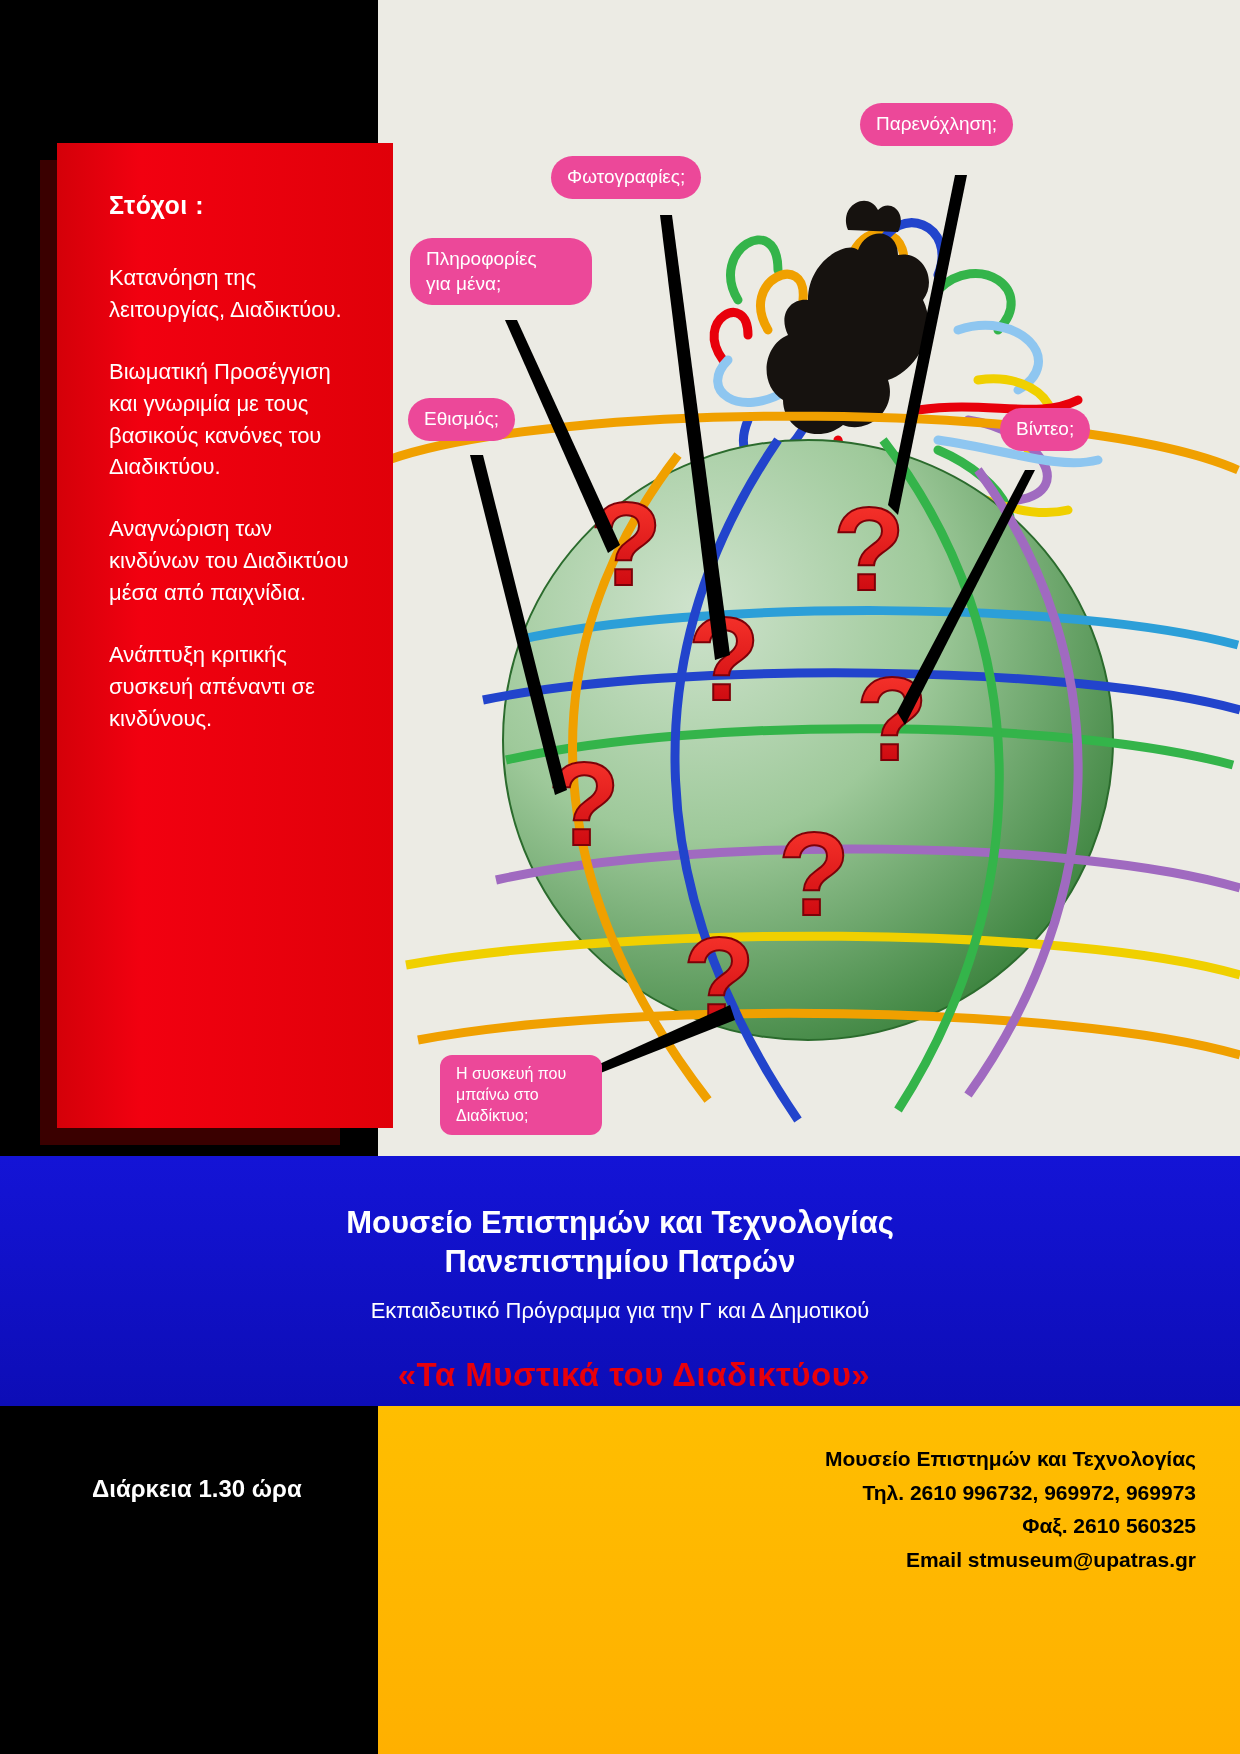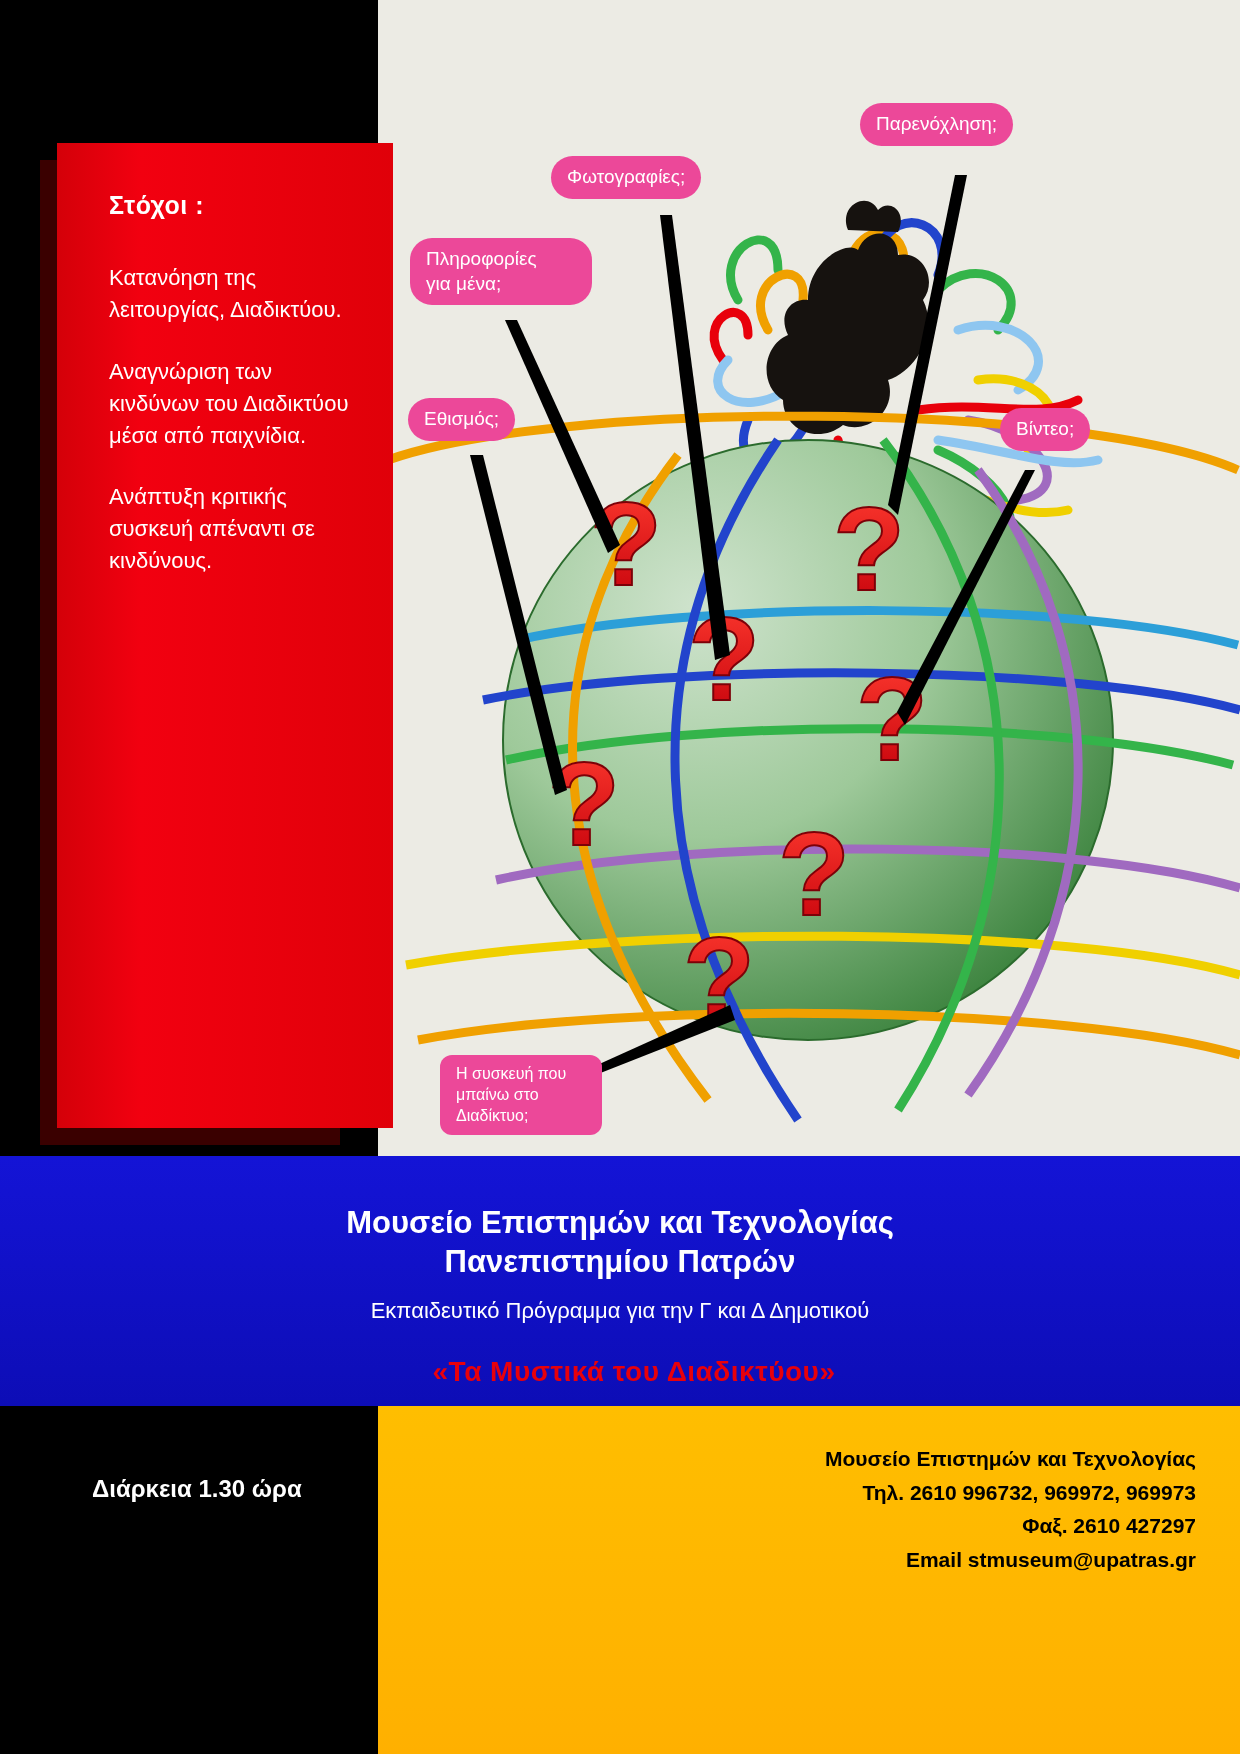--- a/index.html
+++ b/index.html
@@ -108,21 +108,21 @@
   .org-line2 {
     font-size: 31px;
     font-weight: bold;
     line-height: 1.25;
   }
   .program-line {
     font-size: 22px;
     margin-top: 16px;
   }
   .title-main {
-    font-size: 28px;
+    font-size: 33px;
     font-weight: bold;
     color: #e8000b;
     margin-top: 32px;
     letter-spacing: 0.5px;
     padding-left: 28px;
   }
 
   
   .bottom-black {
     position: absolute;
@@ -255,34 +255,35 @@
   <div class="callout" style="left:408px; top:398px;">Εθισμός;</div>
   <div class="callout" style="left:1000px; top:408px;">Βίντεο;</div>
   <div class="callout small" style="left:440px; top:1055px; width:130px;">Η συσκευή που
 μπαίνω  στο
 Διαδίκτυο;</div>
 
   <div class="goals-shadow"></div>
   <div class="goals-panel">
     <div class="goals-title">Στόχοι :</div>
     <p class="goals-item">Κατανόηση της λειτουργίας, Διαδικτύου.</p>
+    <p class="goals-item">Βιωματική Προσέγγιση και γνωριμία με τους βασικούς κανόνες του Διαδικτύου.</p>
     <p class="goals-item">Αναγνώριση των  κινδύνων του Διαδικτύου μέσα από παιχνίδια.</p>
     <p class="goals-item">Ανάπτυξη κριτικής συσκευή απέναντι σε κινδύνους.</p>
   </div>
 
   <div class="blue-band">
     <div class="org-line1">Μουσείο  Επιστημών και Τεχνολογίας</div>
     <div class="org-line2">Πανεπιστημίου Πατρών</div>
     <div class="program-line">Εκπαιδευτικό Πρόγραμμα για την Γ και Δ Δημοτικού</div>
     <div class="title-main">«Τα Μυστικά του Διαδικτύου»</div>
   </div>
 
   <div class="bottom-black"></div>
   <div class="duration">Διάρκεια  1.30 ώρα</div>
 
   <div class="yellow-box">
     <div class="contact-line">Μουσείο Επιστημών και Τεχνολογίας</div>
     <div class="contact-line">Τηλ. 2610 996732, 969972, 969973</div>
-    <div class="contact-line">Φαξ. 2610 427297</div>
+    <div class="contact-line">Φαξ. 2610 560325</div>
     <div class="contact-line">Email stmuseum@upatras.gr</div>
   </div>
 
 </div>
 
 </body></html>

